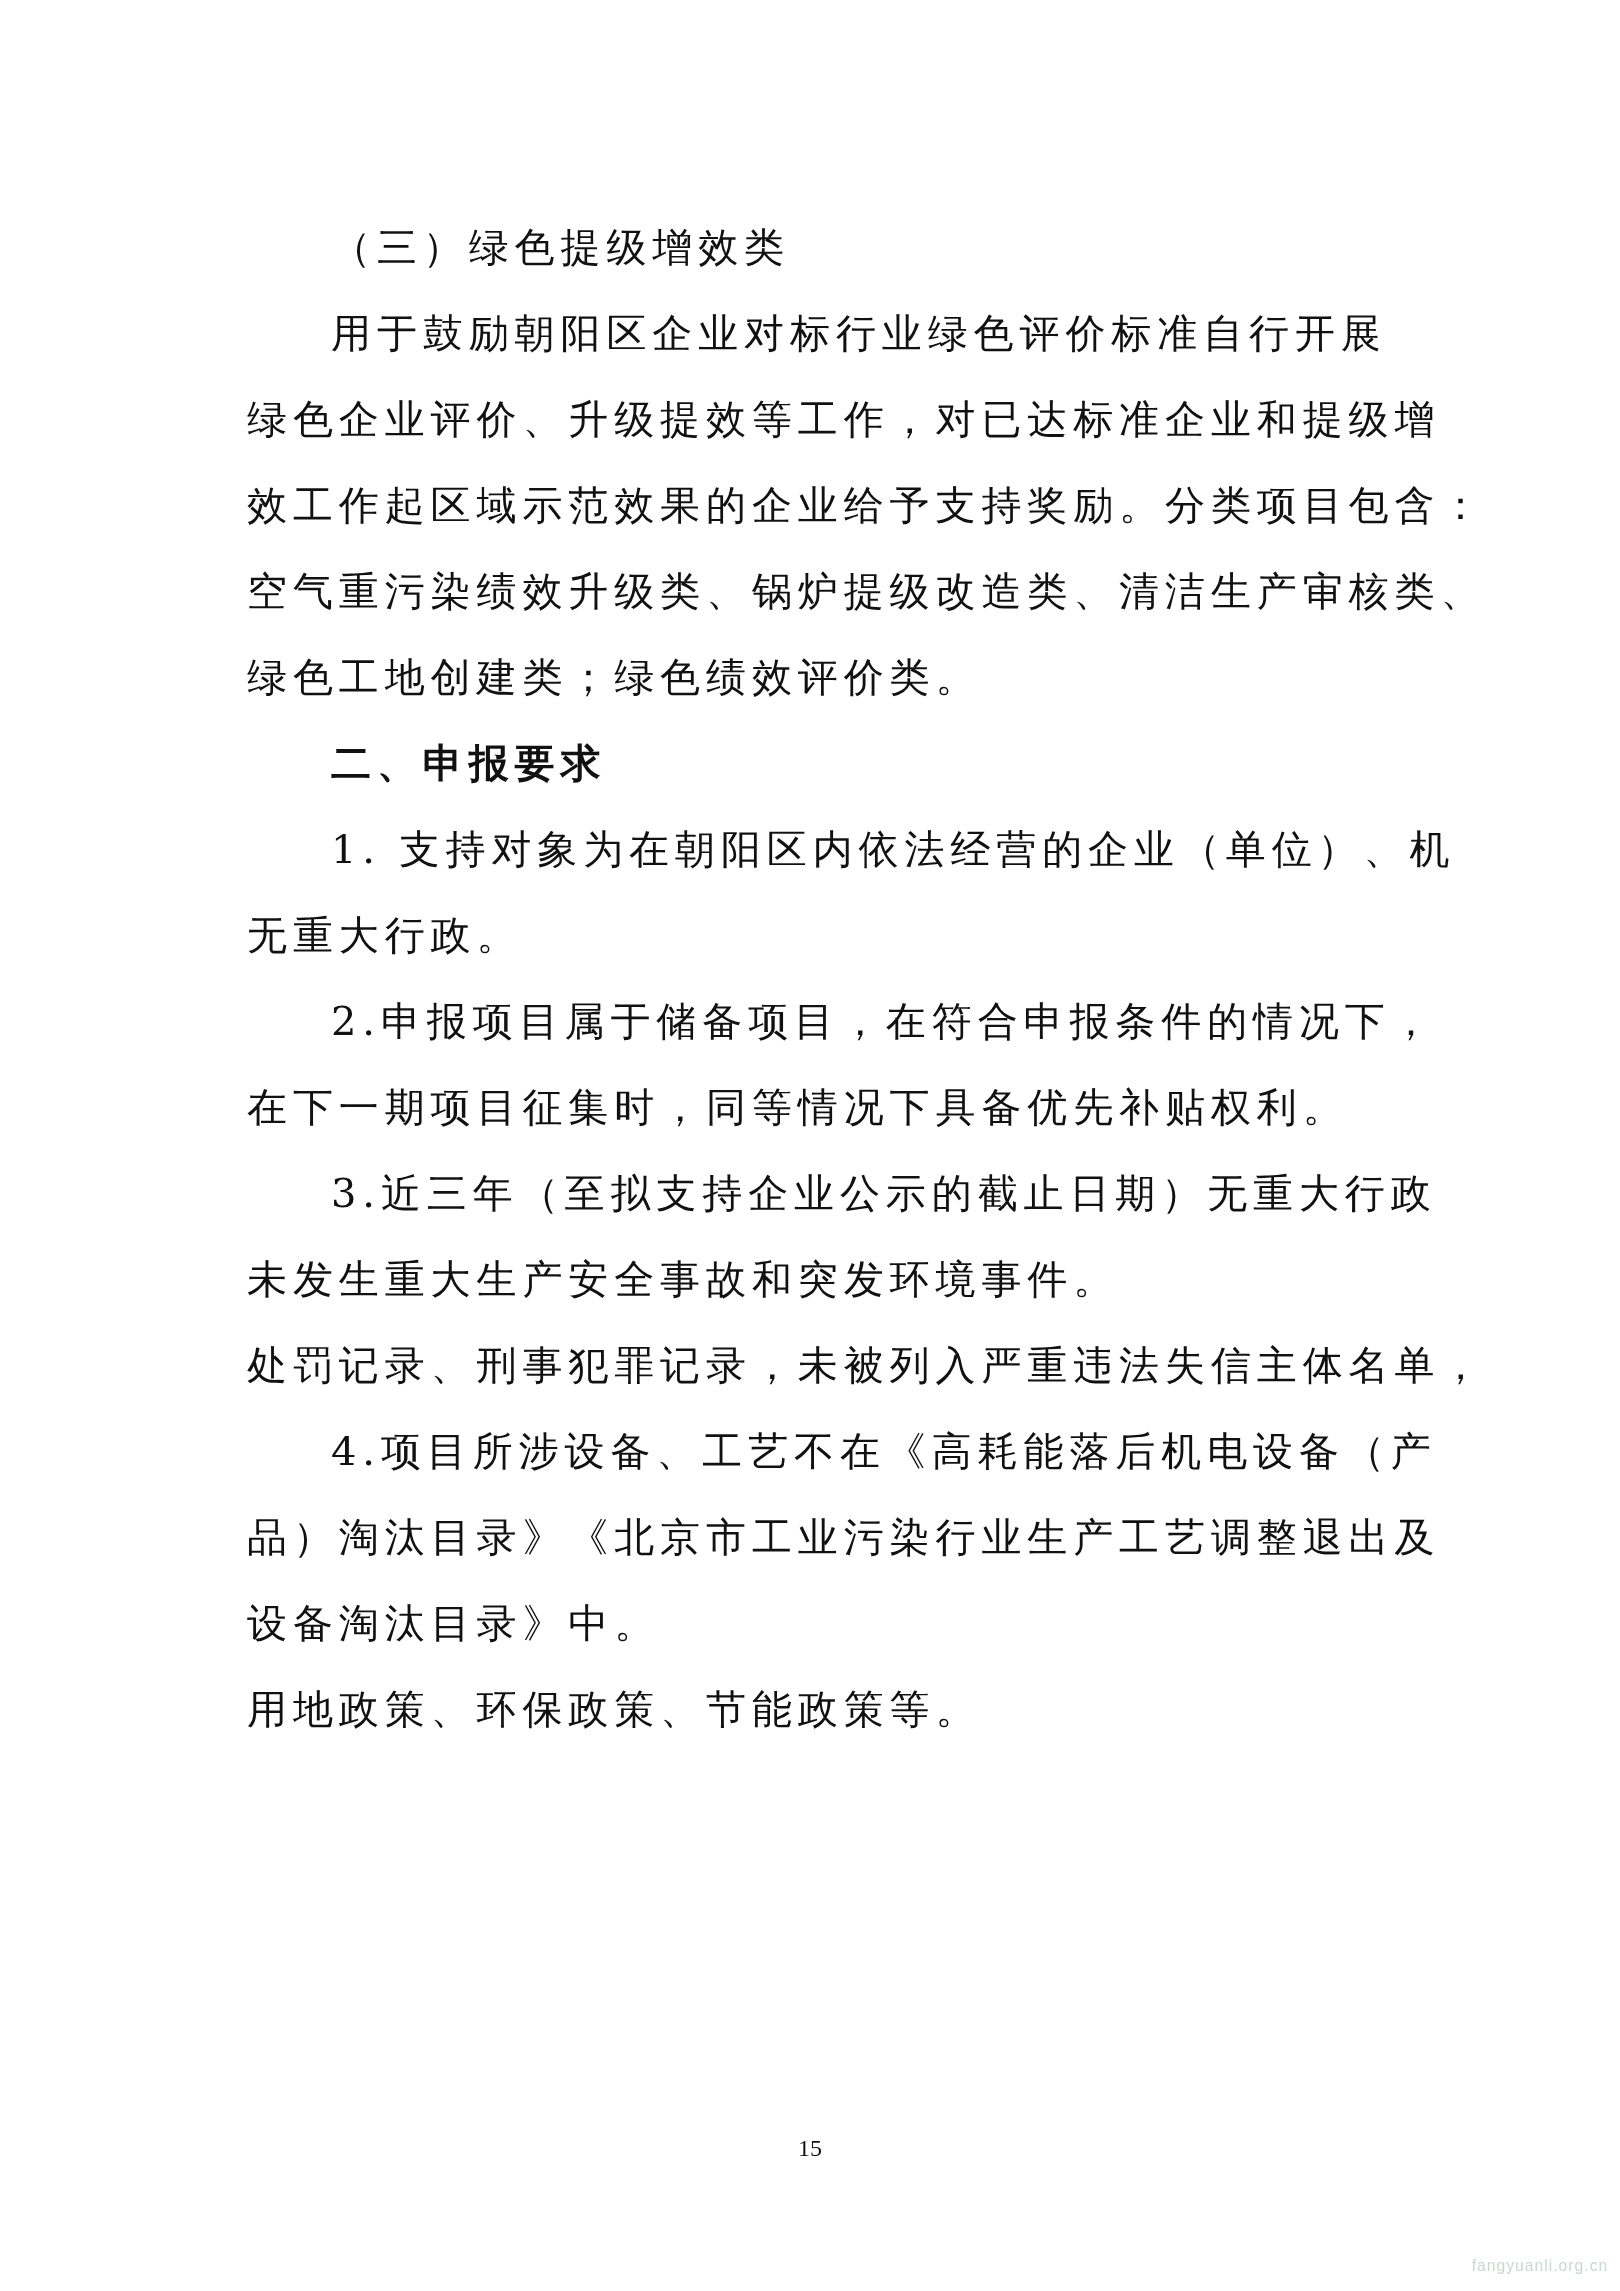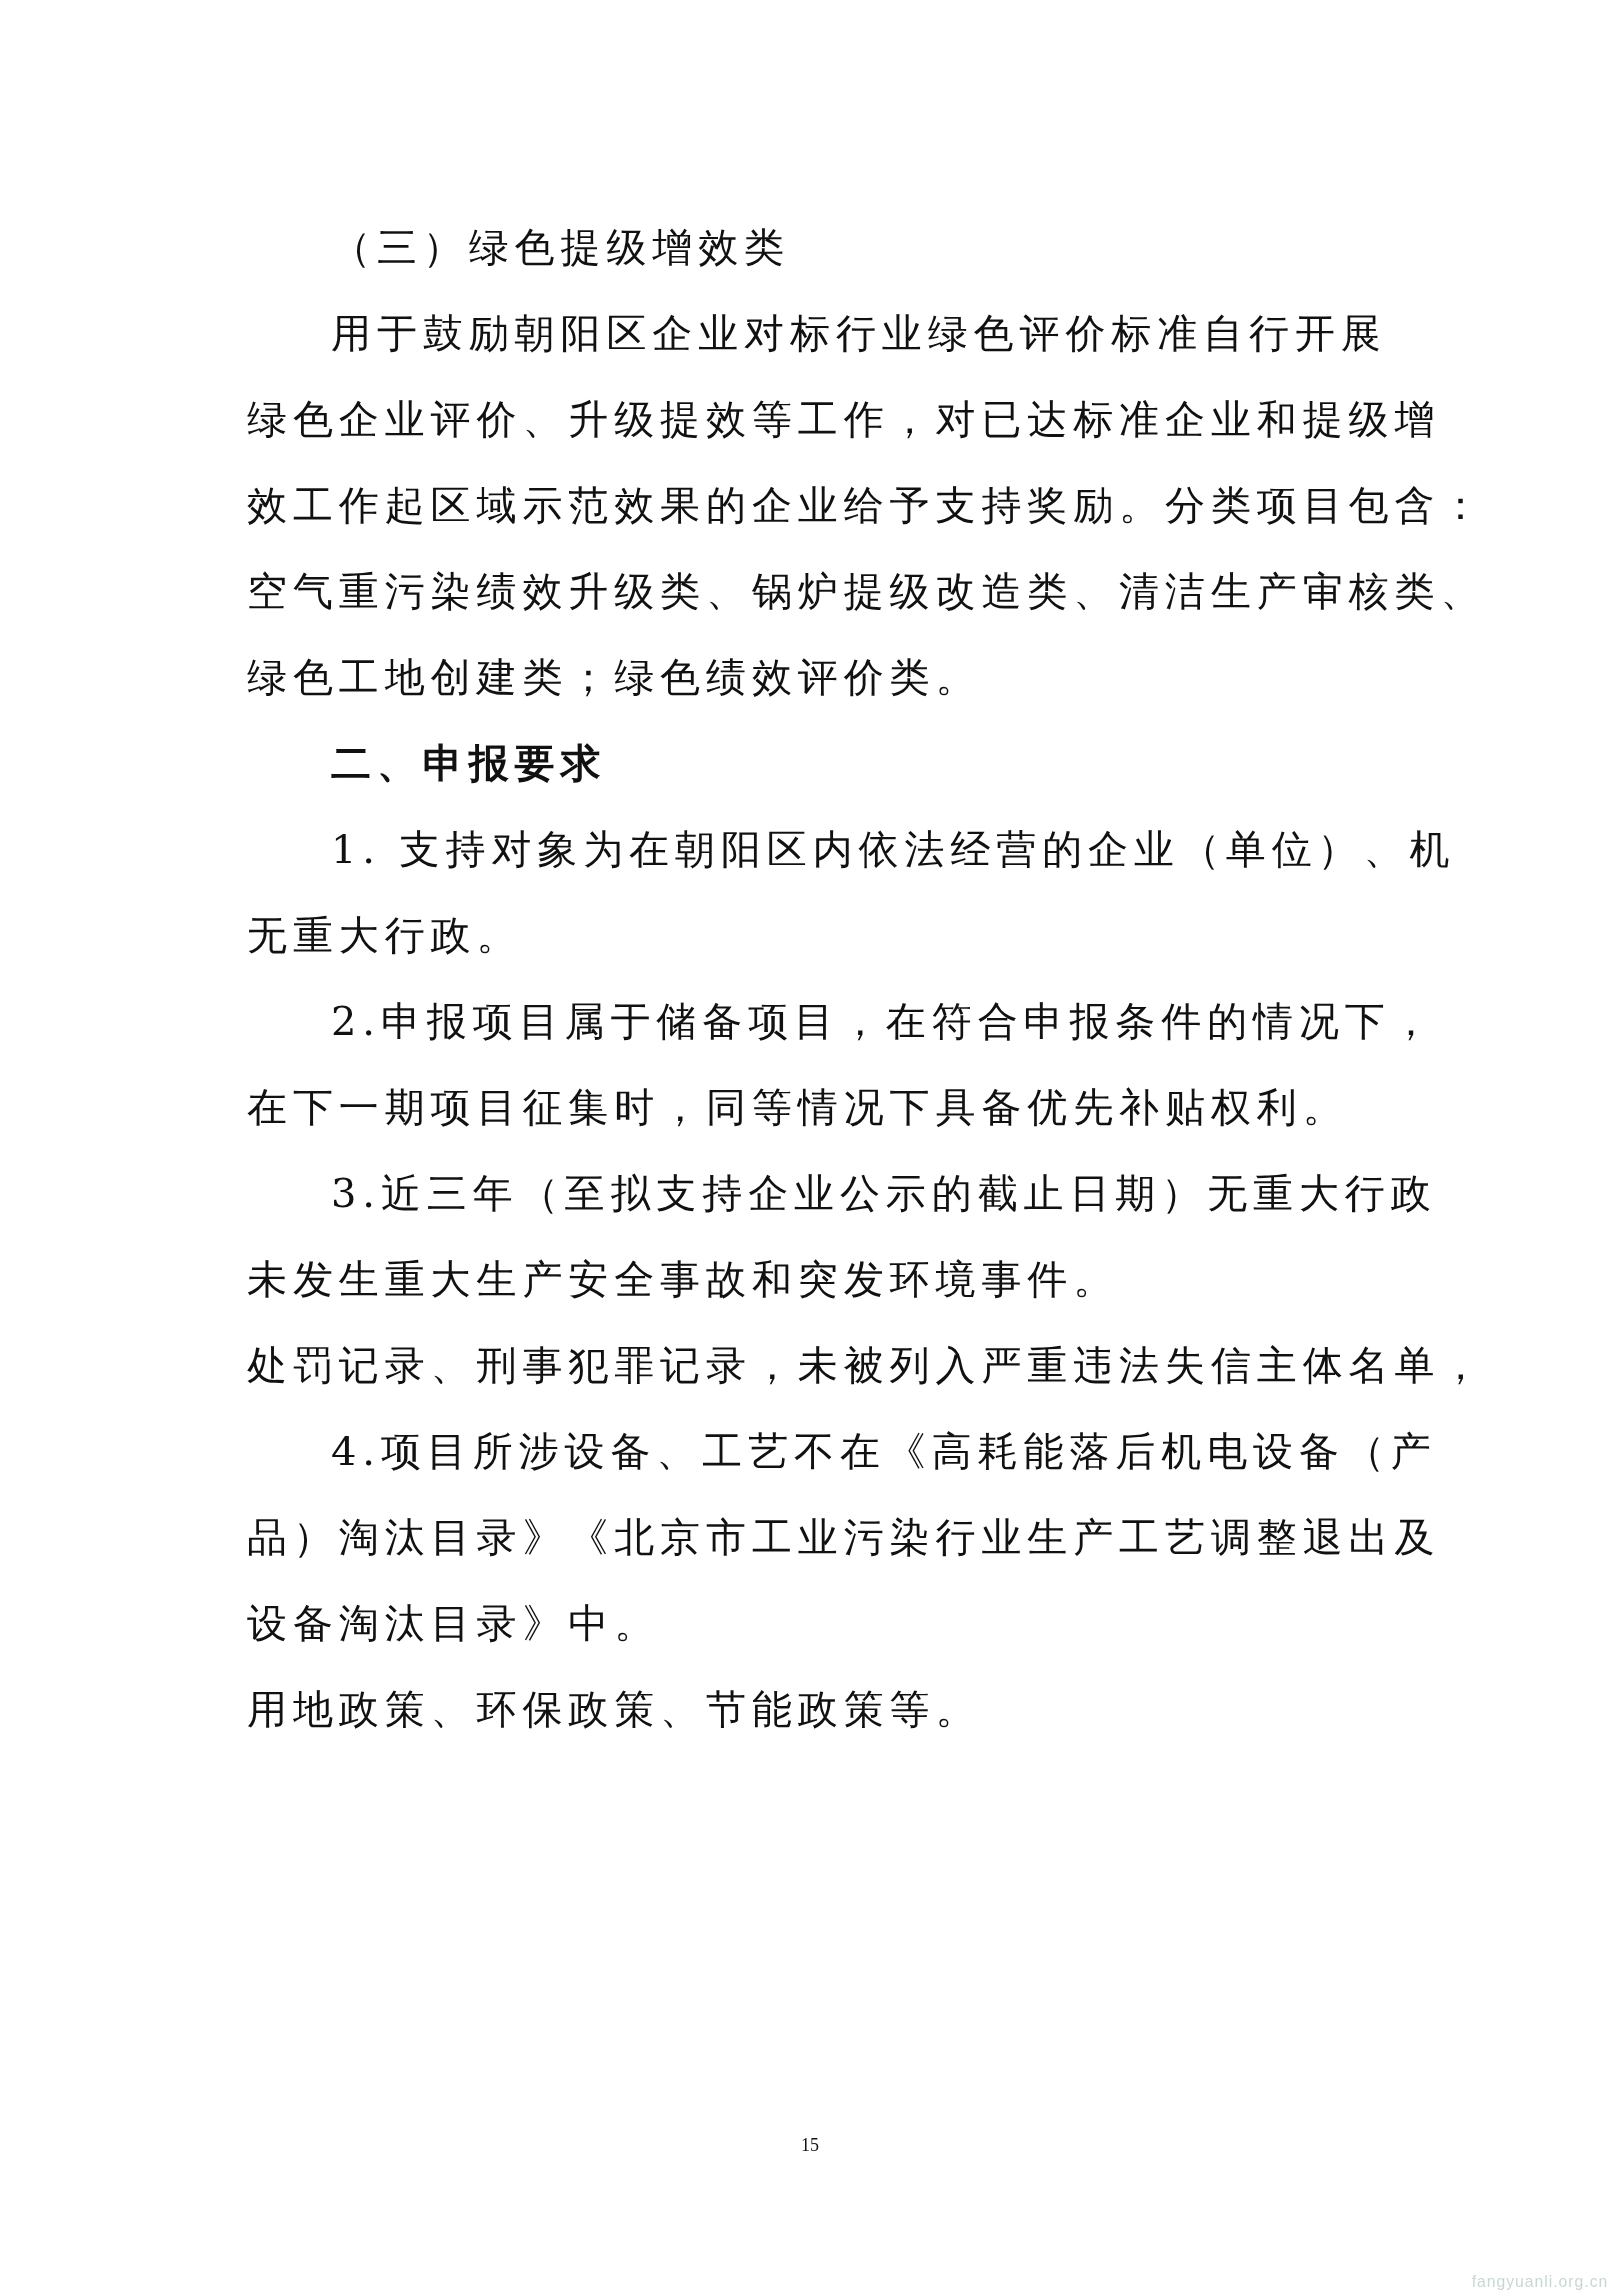--- a/index.html
+++ b/index.html
@@ -10,24 +10,24 @@
     }
     .page { position: absolute; left: 247px; top: 204px; width: 1137px; }
     .line {
       font-size: 40px; line-height: 86px; height: 86px;
       letter-spacing: 5.9px; white-space: nowrap;
     }
     .indent { padding-left: 84px; }
     .heading { font-family: "DejaVu Sans", "Liberation Sans", sans-serif; font-weight: bold; }
     .page-number {
       position: absolute; top: 2135px; left: 0; width: 1620px; text-align: center;
-      font-family: "Liberation Serif", serif; font-size: 18px; color: #111;
+      font-family: "Liberation Serif", serif; font-size: 24px; color: #111;
     }
     .watermark {
-      position: absolute; right: 11.8px; bottom: 1px;
+      position: absolute; right: 11.8px; bottom: 17px;
       font-family: "Liberation Sans", sans-serif; font-size: 15.7px;
       color: #c8d8d0; letter-spacing: 1px;
     }
   </style>
 </head>
 <body>
 
 <div class="page">
   <div class="line indent">（三）绿色提级增效类</div>
   <div class="line indent">用于鼓励朝阳区企业对标行业绿色评价标准自行开展</div>

